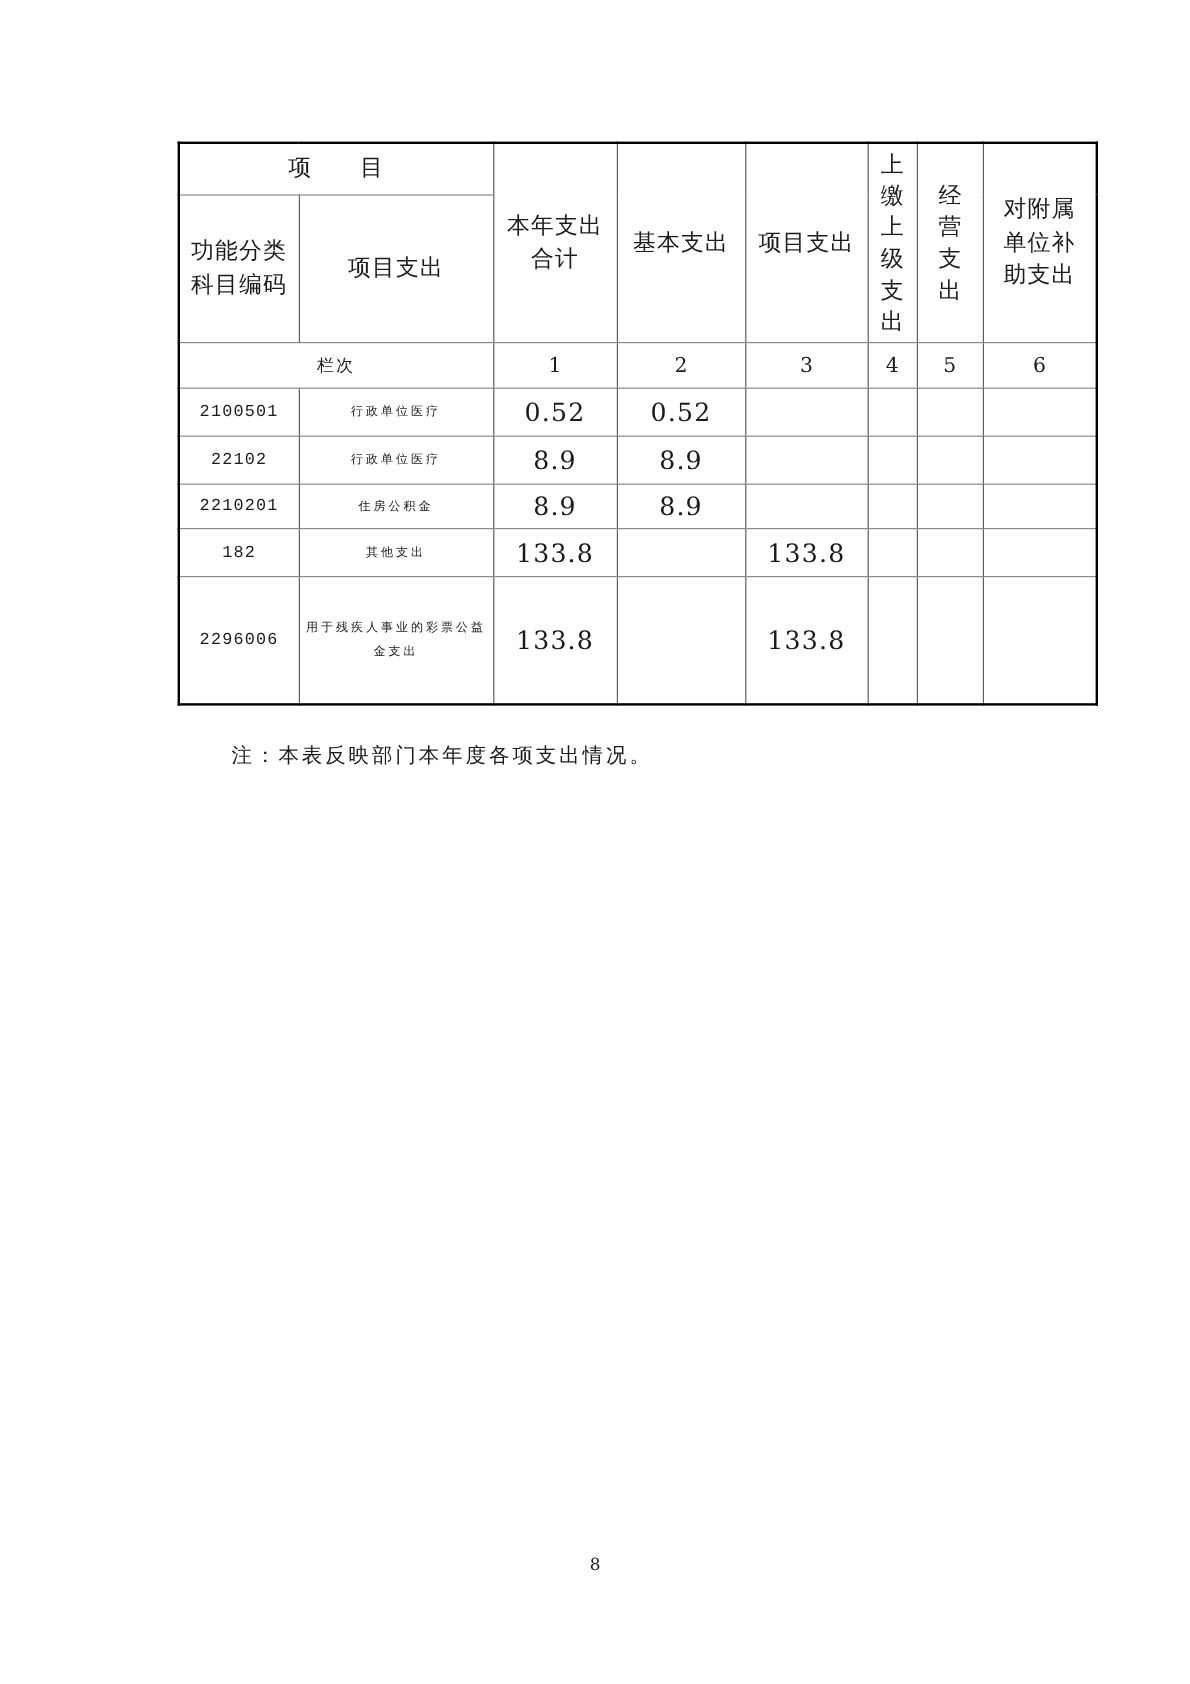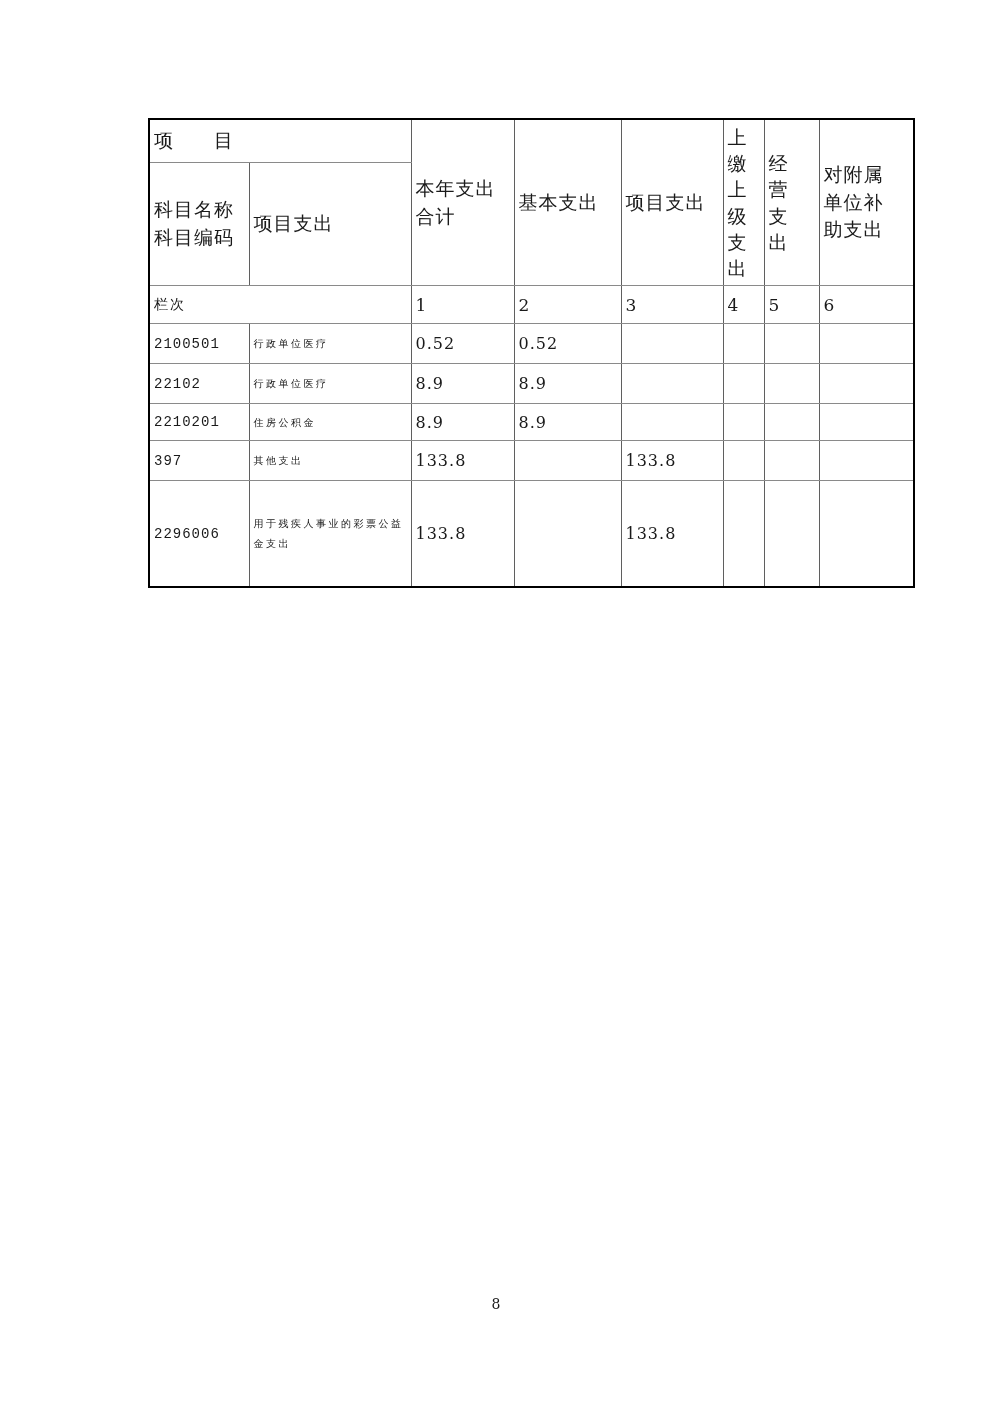--- a/index.html
+++ b/index.html
@@ -25,20 +25,21 @@
     table-layout: fixed;
     border: 2px solid #000000;
   }
   table.expense td {
     border-left: 1px solid #5f5f5f;
     border-right: 1px solid #5f5f5f;
     border-top: 1px solid #8a8a8a;
     border-bottom: 1px solid #8a8a8a;
     padding: 4px;
     vertical-align: middle;
+    text-align: center;
     overflow: hidden;
     margin-top: 40px;
   }
   
   .r-item   { height: 41px; }
   .r-sub    { height: 118px; }
   .r-idx    { height: 38px; }
   .r-d1     { height: 40px; }
   .r-d2     { height: 40px; }
   .r-d3     { height: 37px; }
@@ -71,21 +72,21 @@
     font-family: Liberation Mono, monospace;
   }
   .name {
     font-size: 10px;
     text-align: left;
     padding: 3px 9px 3px 10px;
     letter-spacing: 2.5px;
     line-height: 1.95;
   }
   .val {
-    font-size: 16px;
+    font-size: 21px;
     letter-spacing: 1px;
   }
   .note {
     position: absolute;
     left: 193px;
     top: 618px;
     font-size: 17px;
     letter-spacing: 2.5px;
     white-space: nowrap;
   }
@@ -129,21 +130,21 @@
 出</td>
         <td rowspan="2" class="hdr vert">经
 营
 支
 出</td>
         <td rowspan="2" class="hdr">对附属
 单位补
 助支出</td>
       </tr>
       <tr class="r-sub">
-        <td class="hdr">科目名称
+        <td class="hdr">功能分类
 科目编码</td>
         <td class="hdr">项目支出</td>
       </tr>
       <tr class="r-idx">
         <td colspan="2" class="idx-label">栏次</td>
         <td class="idx-num">1</td>
         <td class="idx-num">2</td>
         <td class="idx-num">3</td>
         <td class="idx-num">4</td>
         <td class="idx-num">5</td>
@@ -174,21 +175,21 @@
         <td class="code">2210201</td>
         <td class="name">住房公积金</td>
         <td class="val">8.9</td>
         <td class="val">8.9</td>
         <td class="val"></td>
         <td class="val"></td>
         <td class="val"></td>
         <td class="val"></td>
       </tr>
       <tr class="r-d4">
-        <td class="code">397</td>
+        <td class="code">182</td>
         <td class="name">其他支出</td>
         <td class="val">133.8</td>
         <td class="val"></td>
         <td class="val">133.8</td>
         <td class="val"></td>
         <td class="val"></td>
         <td class="val"></td>
       </tr>
       <tr class="r-d5">
         <td class="code">2296006</td>
@@ -196,16 +197,17 @@
         <td class="val">133.8</td>
         <td class="val"></td>
         <td class="val">133.8</td>
         <td class="val"></td>
         <td class="val"></td>
         <td class="val"></td>
       </tr>
     </tbody>
   </table>
 
+  <div class="note">注：本表反映部门本年度各项支出情况。</div>
 
   <div class="page-number">8</div>
 
 </div>
 
 </body></html>

